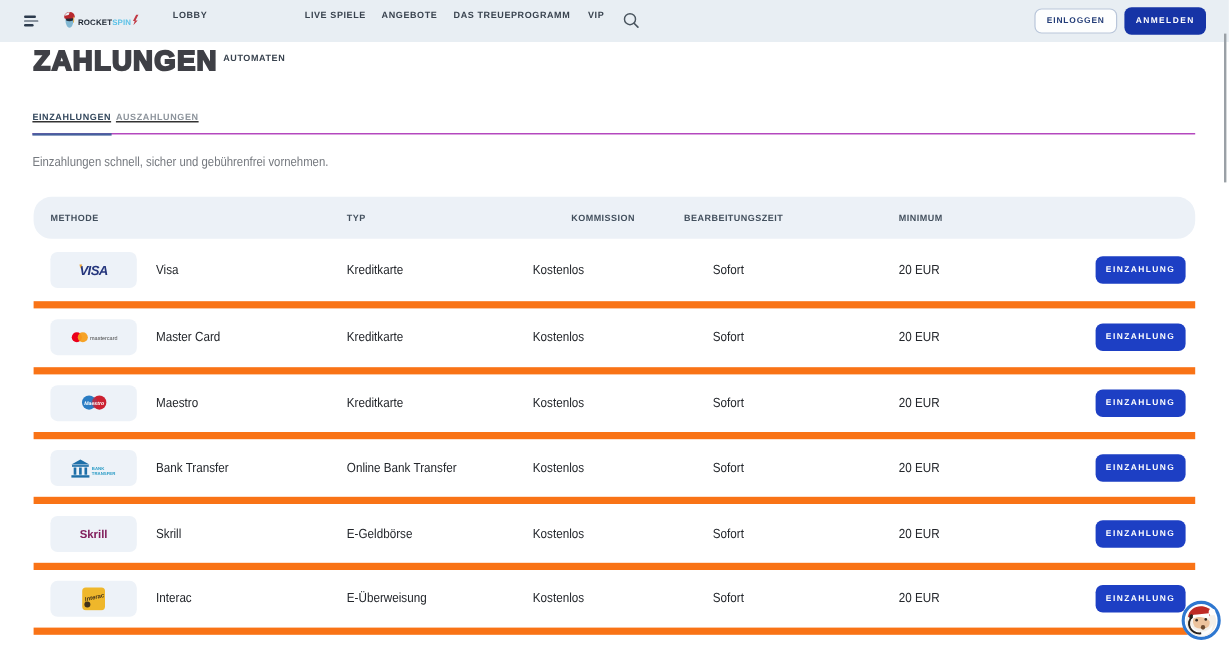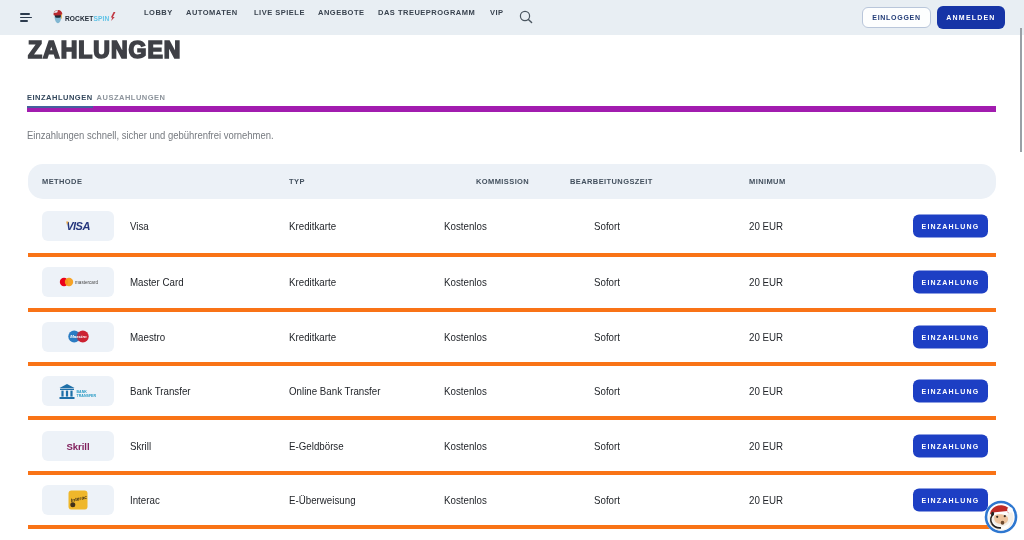--- a/index.html
+++ b/index.html
@@ -22,35 +22,35 @@
   .srch { position:absolute; left:518px; top:9px; }
   .hbtn { position:absolute; top:7px; height:21px; border-radius:6px;
     font-size:7px; font-weight:bold; letter-spacing:1.2px;
     display:flex; align-items:center; justify-content:center; }
   .login { left:862px; width:69px; background:#fdfefe; border:1px solid #b9c6da; color:#223c77; letter-spacing:0.7px; }
   .signup { left:937px; width:68px; background:#1634a6; color:#fff; border:none; top:6px; height:23px; }
 
   
   .h1 { position:absolute; left:28px; top:37px; font-size:23px; font-weight:bold;
     color:#3f4046; letter-spacing:1.0px; -webkit-text-stroke:1.7px #3f4046; }
-  .tabs { position:absolute; left:27px; top:93px; width:969px; border-bottom:6px solid #a21caf;
-    display:flex; height:19px; }
+  .tabs { position:absolute; left:27px; top:93px; width:969px; border-bottom:1px solid #a21caf;
+    display:flex; height:19px;text-decoration:underline; }
   .tab { font-size:7.5px; font-weight:bold; letter-spacing:0.5px; }
   .tab.act { color:#33475c; border-bottom:2.5px solid #44619d; margin-bottom:-2px; }
   .tab.inact { color:#8d949c; margin-left:4px; }
   .desc { position:absolute; left:27px; top:129px; font-size:11px; color:#75797f;
     transform:scaleX(0.86); transform-origin:left top; white-space:nowrap; }
 
   
   .thead { position:absolute; left:28px; top:163.5px; width:968px; height:35.8px;
     background:#ecf1f7; border-radius:15px; }
   .thead span { position:absolute; top:13px; font-size:7.5px; font-weight:bold;
     letter-spacing:0.4px; color:#43505e; }
   .rows { position:absolute; left:28px; top:199.3px; width:968px; }
-  .row { position:relative; height:54.4px; border-bottom:4px solid #f97316; }
+  .row { position:relative; height:54.4px; border-bottom:6px solid #f97316; }
   .row:first-child { height:57.9px; }
   .pbox { position:absolute; left:14px; top:50%; transform:translateY(-50%); width:72px; height:30px;
     background:#edf2f8; border-radius:6px; display:flex; align-items:center; justify-content:center; }
   .cell { position:absolute; top:50%; transform:translateY(-50%) scaleX(0.885);
     transform-origin:left center; font-size:11px; color:#23262b; white-space:nowrap; }
   .c1 { left:102px; }
   .c2 { left:261px; }
   .c3 { left:416px; }
   .c4 { left:566px; }
   .c5 { left:721px; }
@@ -77,21 +77,21 @@
       <path d="M1.6 6.8 C1 4 3 1.4 6.2 1.2 C9.2 1 11.2 3 11.4 5.6 L10.6 7 L2.2 7.4 Z" fill="#b8282e"></path>
       <path d="M1.8 4.6 C2.6 2.6 4.4 1.4 6.6 1.3 L5.6 4 Z" fill="#e9eff4"></path>
       <path d="M10.4 5.4 C11 7.4 11 9.6 10.3 11.6 L9.7 10.2 C10.1 8.6 10.1 7 9.8 5.8 Z" fill="#e3a93e"></path>
     </svg>
     <div class="logotxt">ROCKET<span class="spin">SPIN</span><svg width="6" height="9" viewBox="0 0 7 11" style="margin-left:1px;">
         <path d="M4.2 0 L6.5 0 L3.4 6.2 L5.6 6.2 L1.2 11 L2.6 6.8 L0.8 6.8 Z" fill="#c13a45"></path>
       </svg></div>
   </div>
 
   <div class="nav" style="left:144px;">LOBBY</div>
-  <div class="nav" style="left:186px;">AUTOMATEN</div>
+  <div class="nav" style="left:186px;margin-top:36px;">AUTOMATEN</div>
   <div class="nav" style="left:254px;">LIVE&nbsp;SPIELE</div>
   <div class="nav" style="left:318px;">ANGEBOTE</div>
   <div class="nav" style="left:378px;">DAS&nbsp;TREUEPROGRAMM</div>
   <div class="nav" style="left:490px;">VIP</div>
 
   <svg class="srch" width="16" height="16" viewBox="0 0 16 16">
     <circle cx="7" cy="7" r="4.6" fill="none" stroke="#4a555f" stroke-width="1.2"></circle>
     <line x1="10.4" y1="10.4" x2="13.6" y2="13.6" stroke="#4a555f" stroke-width="1.4" stroke-linecap="round"></line>
   </svg>
 

